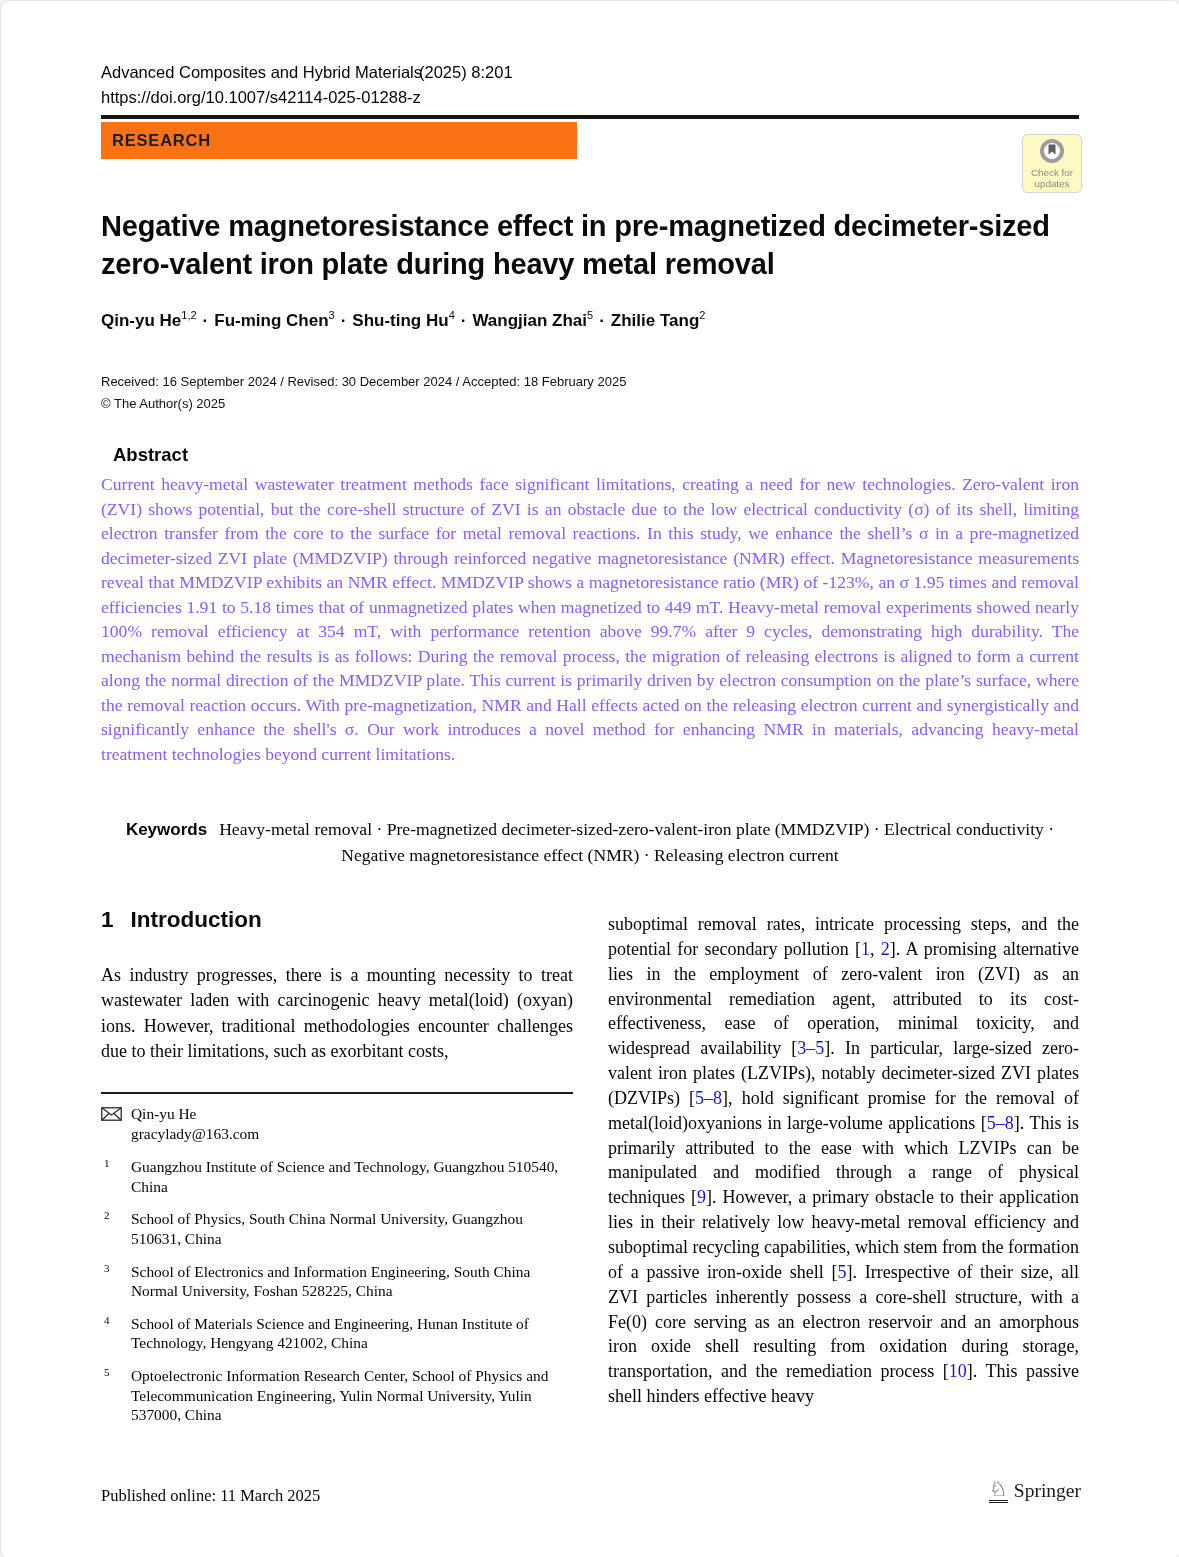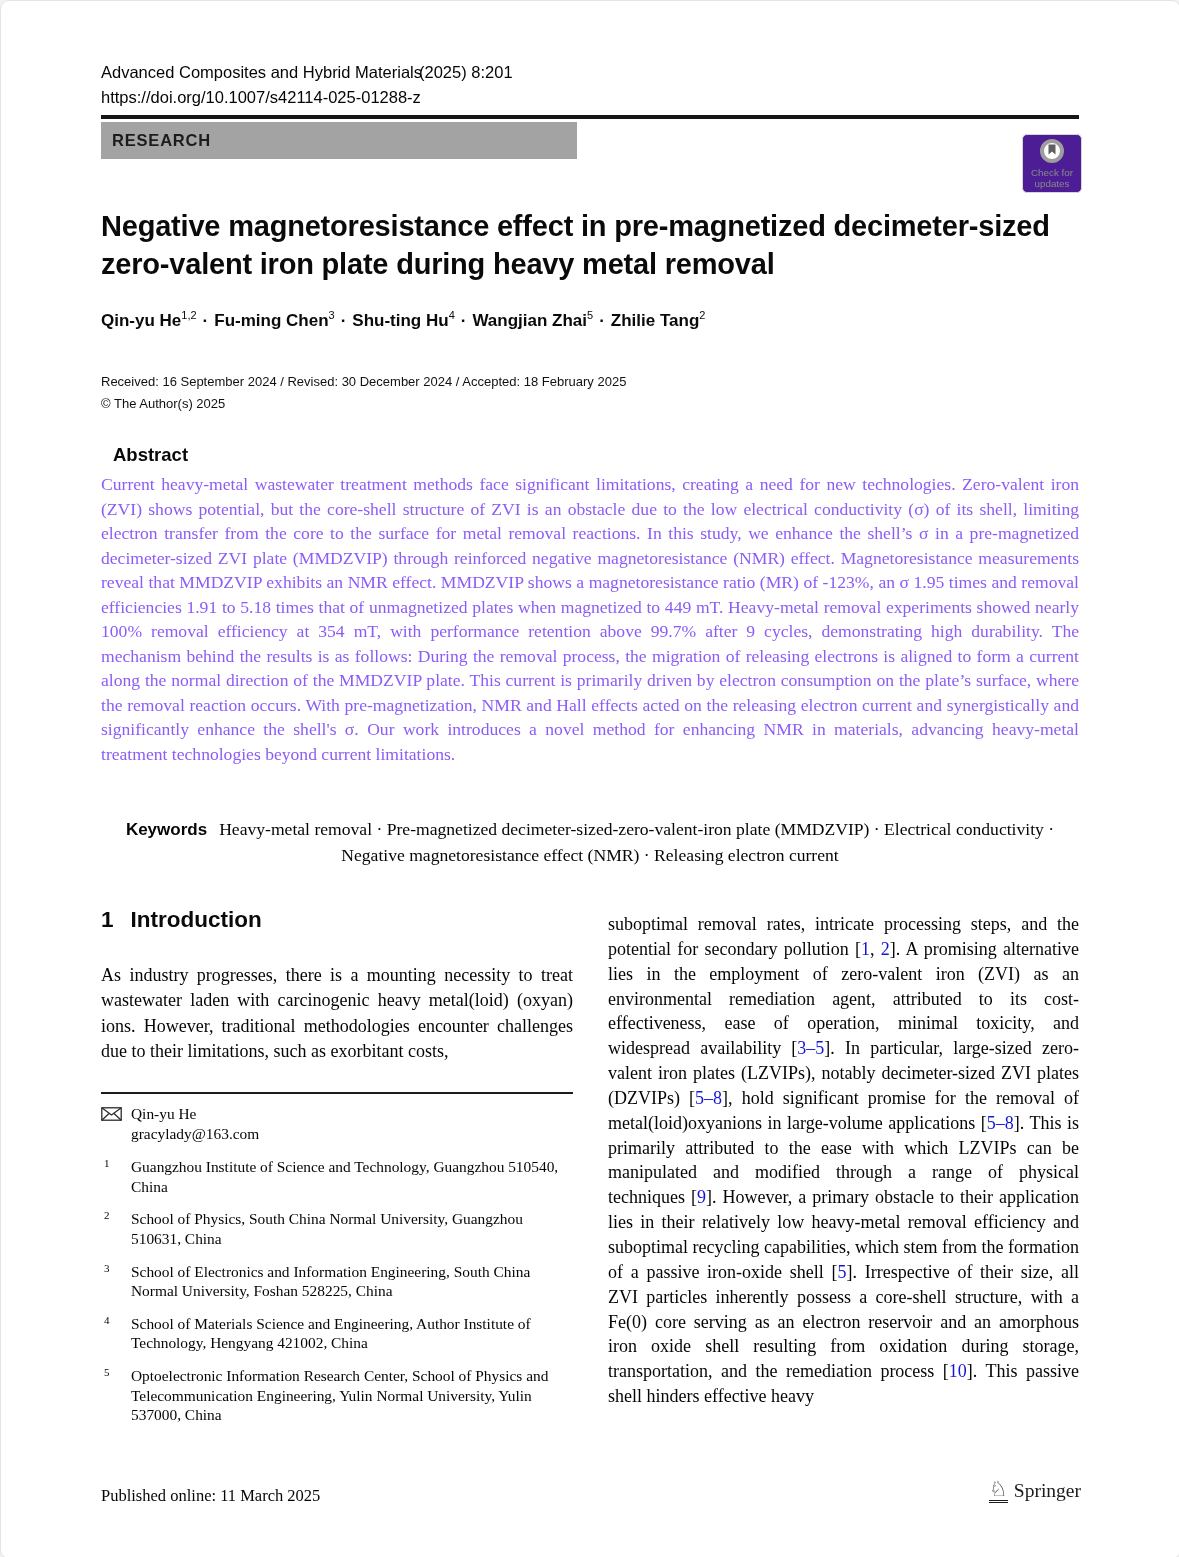--- a/index.html
+++ b/index.html
@@ -16,29 +16,29 @@
   }
   .abs{position:absolute;}
   
   .journal-line{left:100px;top:62px;width:978px;font-size:16.5px;color:#050505;}
   .journal-name{position:absolute;left:0;top:0;white-space:nowrap;}
   .journal-cite{position:absolute;left:318px;top:0;white-space:nowrap;}
   .doi-line{left:100px;top:87px;font-size:16.5px;color:#050505;}
   .top-rule{left:100px;top:114px;width:978px;height:4px;background:#161616;}
   .research-bar{
     left:100px;top:121px;width:476px;height:37px;
-    background:#a3a3a3;display:flex;align-items:center;
+    background:#f97316;display:flex;align-items:center;
   }
   .research-bar span{
     font-weight:bold;font-size:16.5px;letter-spacing:0.8px;color:#1c1c1c;padding-left:11px;
   }
   
   .check-badge{
     left:1021px;top:133px;width:58px;height:57px;
-    background:#4c1d95;border:1px solid #d6d6d6;border-radius:5px;
+    background:#fef9c3;border:1px solid #d6d6d6;border-radius:5px;
     display:flex;flex-direction:column;align-items:center;justify-content:flex-start;
     cursor:pointer;
   }
   .check-badge svg{margin-top:3px;}
   .check-badge .cb-text{font-size:9.8px;line-height:10.6px;color:#8a8a8a;text-align:center;}
   
   .title{
     left:100px;top:206px;width:960px;
     font-size:29px;line-height:38px;font-weight:bold;color:#0a0a0a;
     letter-spacing:-0.2px;
@@ -163,21 +163,21 @@
           <path d="M0.8 13.2 L8 6.6 M20.2 13.2 L13 6.6" fill="none" stroke="#2b2b2b" stroke-width="1.3"></path>
         </svg>
       </span>
       <div>Qin-yu He</div>
       <div>gracylady@163.com</div>
     </div>
     <div>
         <div class="affil"><span class="a-num">1</span><span>Guangzhou Institute of Science and Technology, Guangzhou 510540, China</span></div>
         <div class="affil"><span class="a-num">2</span><span>School of Physics, South China Normal University, Guangzhou 510631, China</span></div>
         <div class="affil"><span class="a-num">3</span><span>School of Electronics and Information Engineering, South China Normal University, Foshan 528225, China</span></div>
-        <div class="affil"><span class="a-num">4</span><span>School of Materials Science and Engineering, Author Institute of Technology, Hengyang 421002, China</span></div>
+        <div class="affil"><span class="a-num">4</span><span>School of Materials Science and Engineering, Hunan Institute of Technology, Hengyang 421002, China</span></div>
         <div class="affil"><span class="a-num">5</span><span>Optoelectronic Information Research Center, School of Physics and Telecommunication Engineering, Yulin Normal University, Yulin 537000, China</span></div>
       </div>
   </div>
 
   <div class="abs footer-pub">Published online: 11 March 2025</div>
   <div class="abs footer-springer">
     <span class="springer-horse">♘</span>
     <span>Springer</span>
   </div>
 

